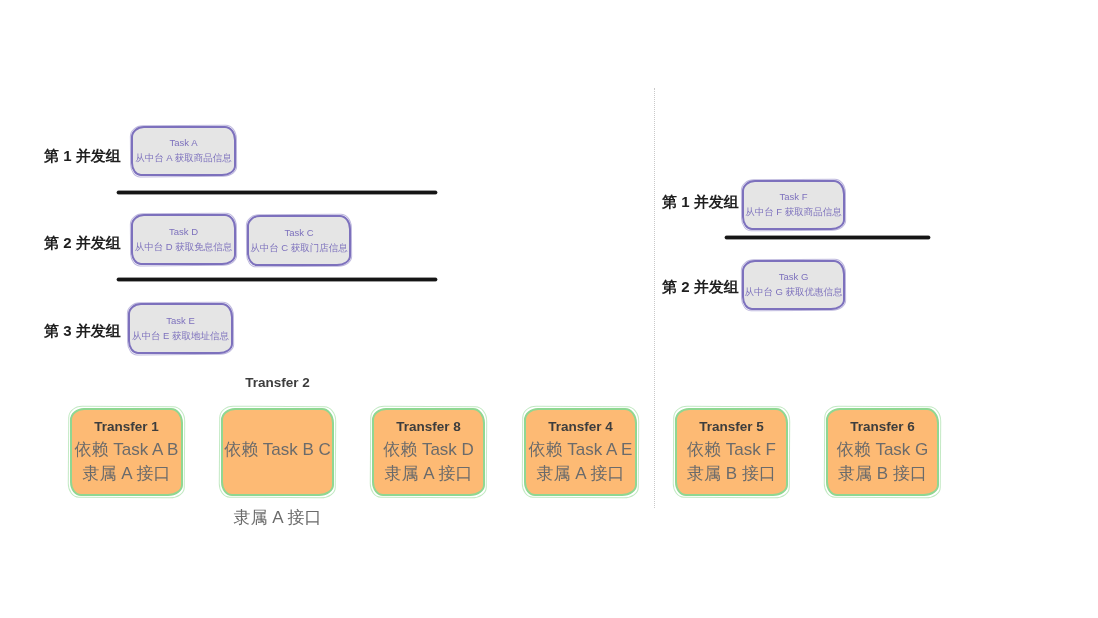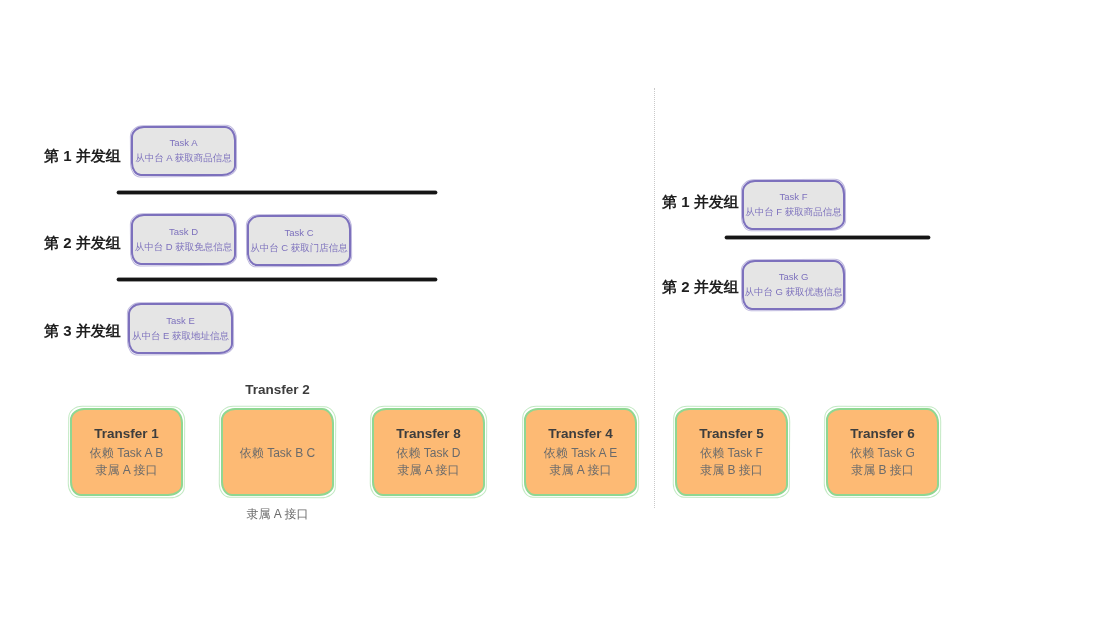--- a/index.html
+++ b/index.html
@@ -47,21 +47,21 @@
     display:flex;flex-direction:column;align-items:center;justify-content:center;
     background:#fdba74;text-align:center;
   }
   .transfer-box::after{
     content:"";position:absolute;inset:-4px;
     border:1.5px solid var(--transfer-border,#8fd792);
     border-radius:inherit;opacity:.55;transform:rotate(.4deg);
     pointer-events:none;
   }
   .transfer-title{font-size:13.5px;font-weight:bold;color:#3d3d3d;margin-bottom:4px;}
-  .transfer-line{font-size:12px;color:#6b6b6b;line-height:1.4;white-space:nowrap;}
+  .transfer-line{font-size:17px;color:#6b6b6b;line-height:1.4;white-space:nowrap;}
 </style>
 </head>
 <body>
 
 <div id="canvas">
 
   <div class="group-label" style="left:44px;top:147px;">第 1 并发组</div>
   <div class="task-box" style="left:131px;top:126px;width:101px;height:46px;">
     <div class="task-title">Task A</div>
     <div class="task-desc">从中台 A 获取商品信息</div>

